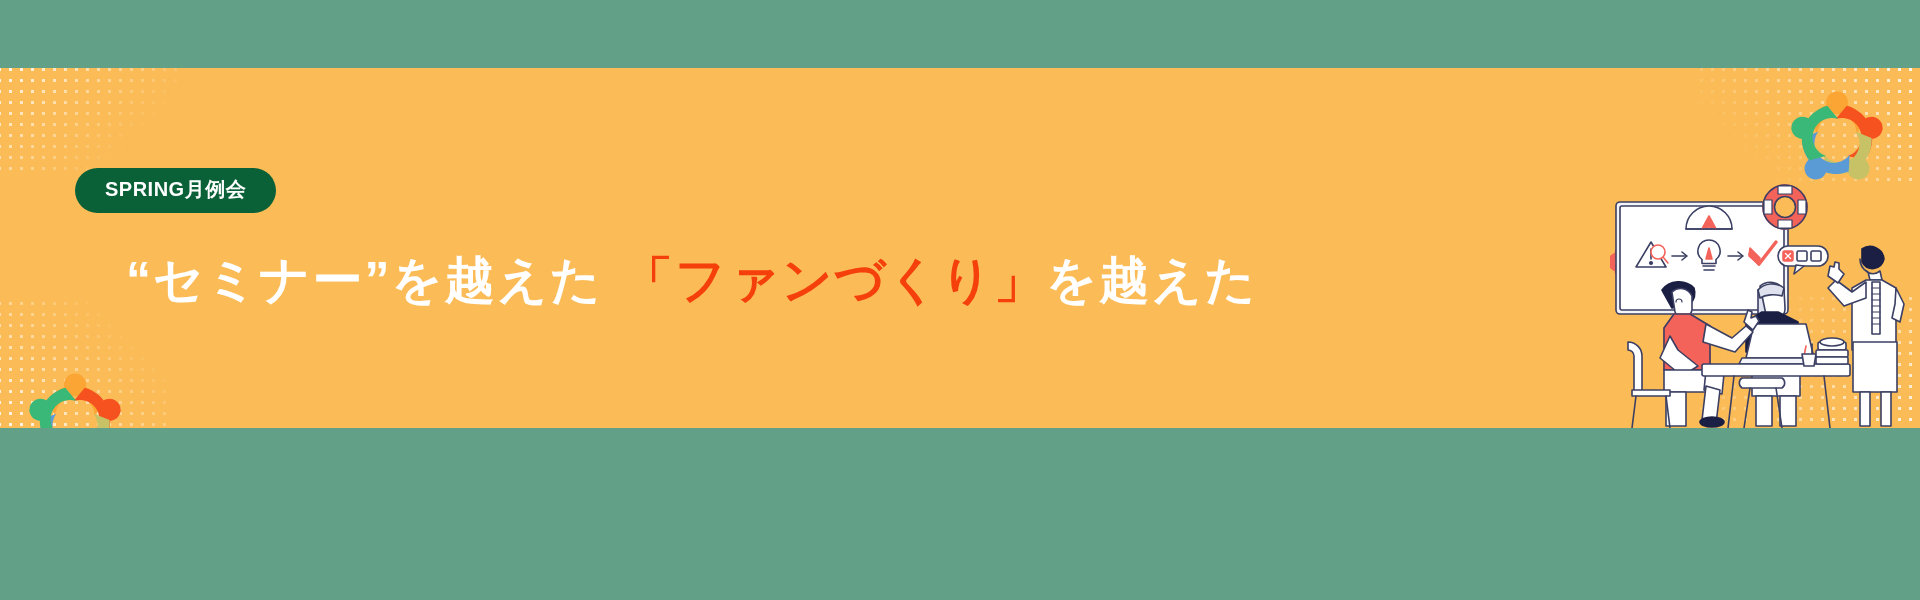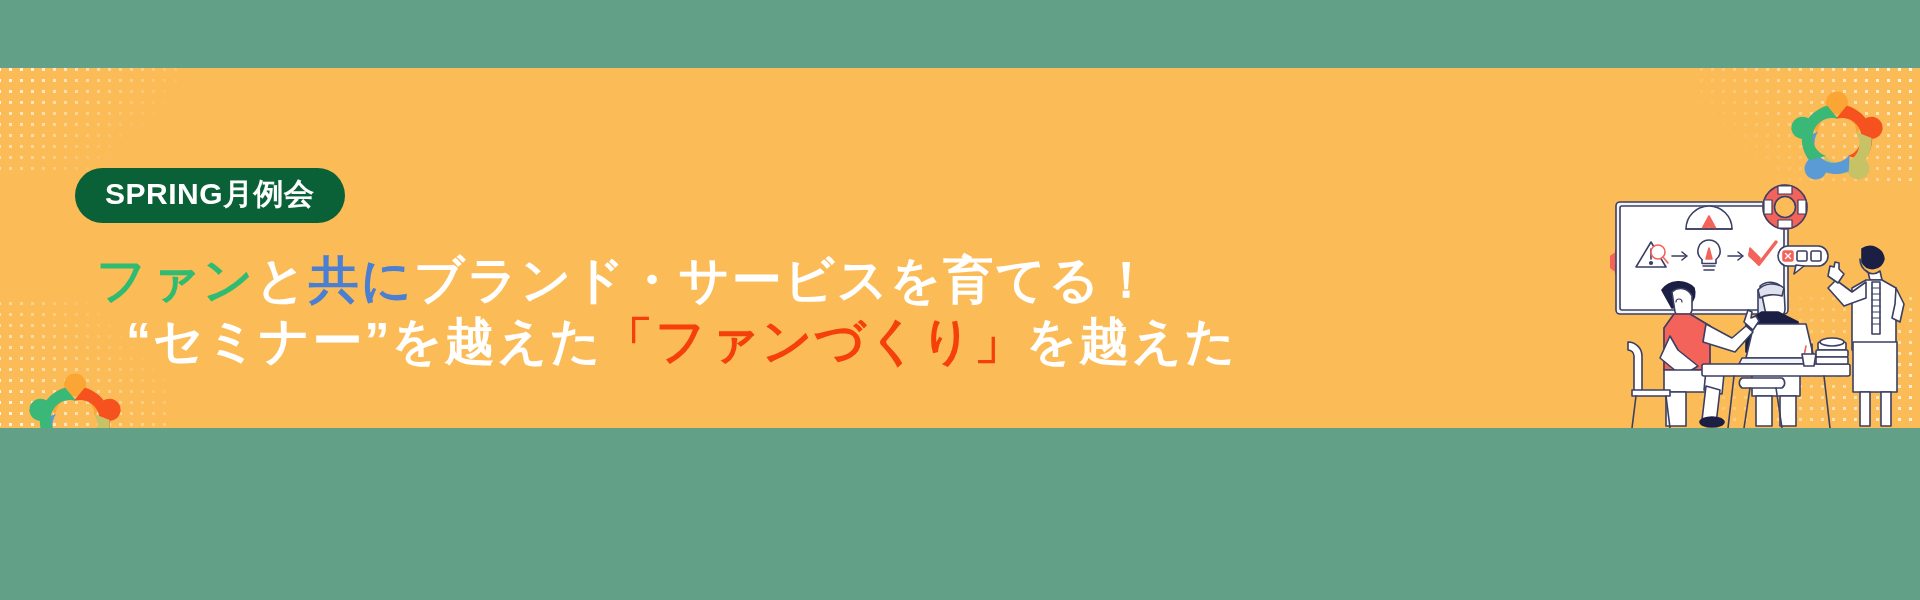--- a/index.html
+++ b/index.html
@@ -37,37 +37,37 @@
   .dots-br{right:-6px;top:225px;width:230px;height:140px;
     -webkit-mask-image:linear-gradient(315deg,#000 6%,transparent 78%);
     mask-image:linear-gradient(315deg,#000 6%,transparent 78%);}
 
   
   .badge{
     position:absolute;left:75px;top:100px;
     background:#0a6138;color:#fff;
     border-radius:34px;
     padding:11px 30px 14px 30px;
-    font-size:30px;font-weight:bold;letter-spacing:.5px;
+    font-size:20px;font-weight:bold;letter-spacing:.5px;
     line-height:1;white-space:nowrap;
     z-index:6;
   }
 
   
   .headline{
     position:absolute;left:96px;top:182px;z-index:6;
     font-size:50px;font-weight:bold;line-height:1.22;
     letter-spacing:2px;color:#ffffff;white-space:nowrap;
   }
   .hl-line{display:block;}
   .hl-line2{padding-left:30px;}
   .c-green{color:#2fbc72;}
   .c-blue{color:#4a7fd1;}
   .c-white{color:#ffffff;}
-  .c-red{color:#f5400c;}
+  .c-red{color:#f5400c;margin-left:20px;}
 
   
   .pinwheel{position:absolute;z-index:4;}
   .pinwheel-tr{right:18px;top:6px;}
   .pinwheel-bl{left:10px;top:288px;}
 
   
   .illus{position:absolute;right:10px;top:96px;z-index:5;}
 </style>
 </head>
@@ -301,22 +301,19 @@
             <rect x="206" y="193" width="32" height="7" rx="1.5" fill="#ffffff"></rect>
           </g>
 
         </g>
       </svg>
     </div>
 
     <div class="badge">SPRING月例会</div>
 
     <div class="headline">
-      <span class="hl-line hl-line1">
-        <span class="c-green">ファン</span><span class="c-white">と</span><span class="c-blue">共に</span><span class="c-white">ブランド・サービスを育てる！</span>
-      </span>
       <span class="hl-line hl-line2">
         <span class="c-white">“セミナー”を越えた</span><span class="c-red">「ファンづくり」</span><span class="c-white">を越えた</span>
       </span>
     </div>
 
   </div>
 </div>
 
 </body></html>

